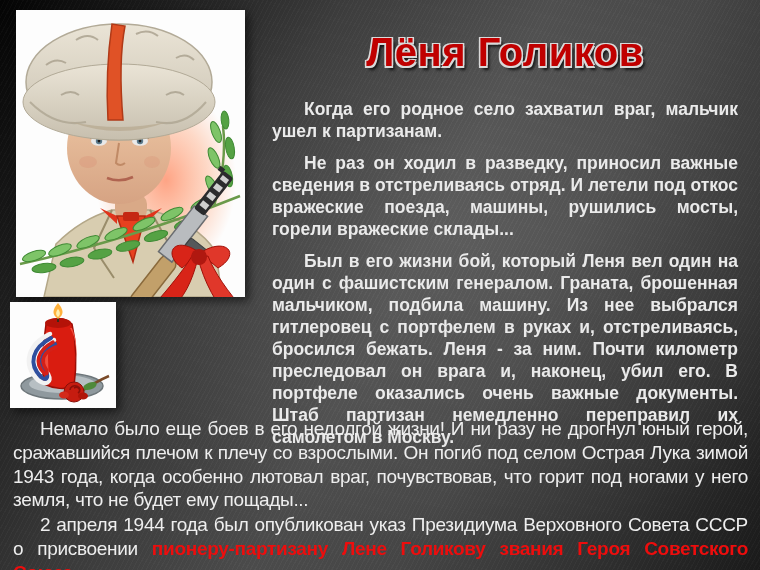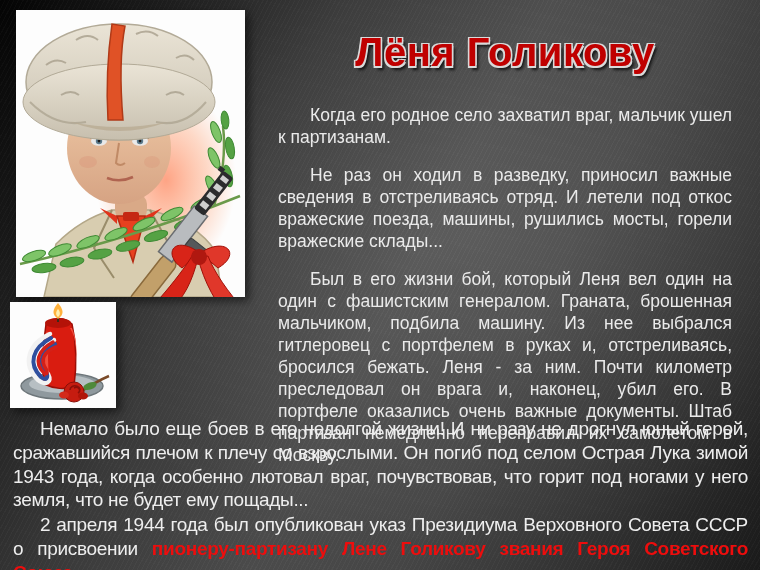--- a/index.html
+++ b/index.html
@@ -24,21 +24,21 @@
     color:#c00000;
     text-shadow:
       -1.5px -1.5px 0 #d9d9d9, 1.5px -1.5px 0 #d9d9d9,
       -1.5px 1.5px 0 #d9d9d9, 1.5px 1.5px 0 #d9d9d9,
       3px 4px 3px rgba(0,0,0,0.75);
   }
   .right-col{
     position:absolute;left:262px;top:88px;width:486px;
     color:#eaeaea;font-size:17.5px;line-height:22px;text-align:justify;
   }
-  .right-col p{margin:16px;text-indent:32px;}
+  .right-col p{margin:10px;text-indent:32px;font-weight:bold;}
   .bottom-text{
     position:absolute;left:12px;top:416px;width:737px;
     color:#eeeeee;font-size:19px;line-height:23.8px;letter-spacing:-0.3px;
     text-align:justify;
   }
   .bottom-text p{margin:1px;text-indent:27px;}
   .red-highlight{color:#ed0d0d;font-weight:bold;}
 </style>
 </head>
 <body>
@@ -184,21 +184,21 @@
         <path d="M72,89 C84,81 92,77 99,74" fill="none" stroke="#7a4a28" stroke-width="2.5"></path>
         <ellipse cx="80" cy="84" rx="7" ry="3.5" fill="#4f8a3a" transform="rotate(-20 80 84)"></ellipse>
         <circle cx="64" cy="90" r="10" fill="#c61c10" stroke="#8a0f08" stroke-width="1"></circle>
         <path d="M60,88 a5,4 0 1 1 8,3 a3,2.5 0 1 0 -4,-5" fill="none" stroke="#8a0f08" stroke-width="1.5"></path>
         <ellipse cx="54" cy="93" rx="5" ry="3.5" fill="#d32a1a"></ellipse>
         <ellipse cx="73" cy="94" rx="5" ry="3.5" fill="#b01408"></ellipse>
       </g>
     </svg>
   </div>
 
-  <div class="slide-title">Лёня Голикову</div>
+  <div class="slide-title">Лёня Голиков</div>
 
   <div class="right-col">
     <p>Когда его родное село захватил враг, мальчик ушел к партизанам.</p>
     <p>Не раз он ходил в разведку, приносил важные сведения в отстреливаясь отряд. И летели под откос вражеские поезда, машины, рушились мосты, горели вражеские склады...</p>
     <p>Был в его жизни бой, который Леня вел один на один с фашистским генералом. Граната, брошенная мальчиком, подбила машину. Из нее выбрался гитлеровец с портфелем в руках и, отстреливаясь, бросился бежать. Леня - за ним. Почти километр преследовал он врага и, наконец, убил его. В портфеле оказались очень важные документы. Штаб партизан немедленно переправил их самолетом в Москву.</p>
   </div>
 
   <div class="bottom-text">
     <p>Немало было еще боев в его недолгой жизни! И ни разу не дрогнул юный герой, сражавшийся плечом к плечу со взрослыми. Он погиб под селом Острая Лука зимой 1943 года, когда особенно лютовал враг, почувствовав, что горит под ногами у него земля, что не будет ему пощады...</p>
     <p><span>2 апреля 1944 года был опубликован указ Президиума Верховного Совета СССР о присвоении </span><span class="red-highlight">пионеру-партизану Лене Голикову звания Героя Советского Союза.</span></p>

